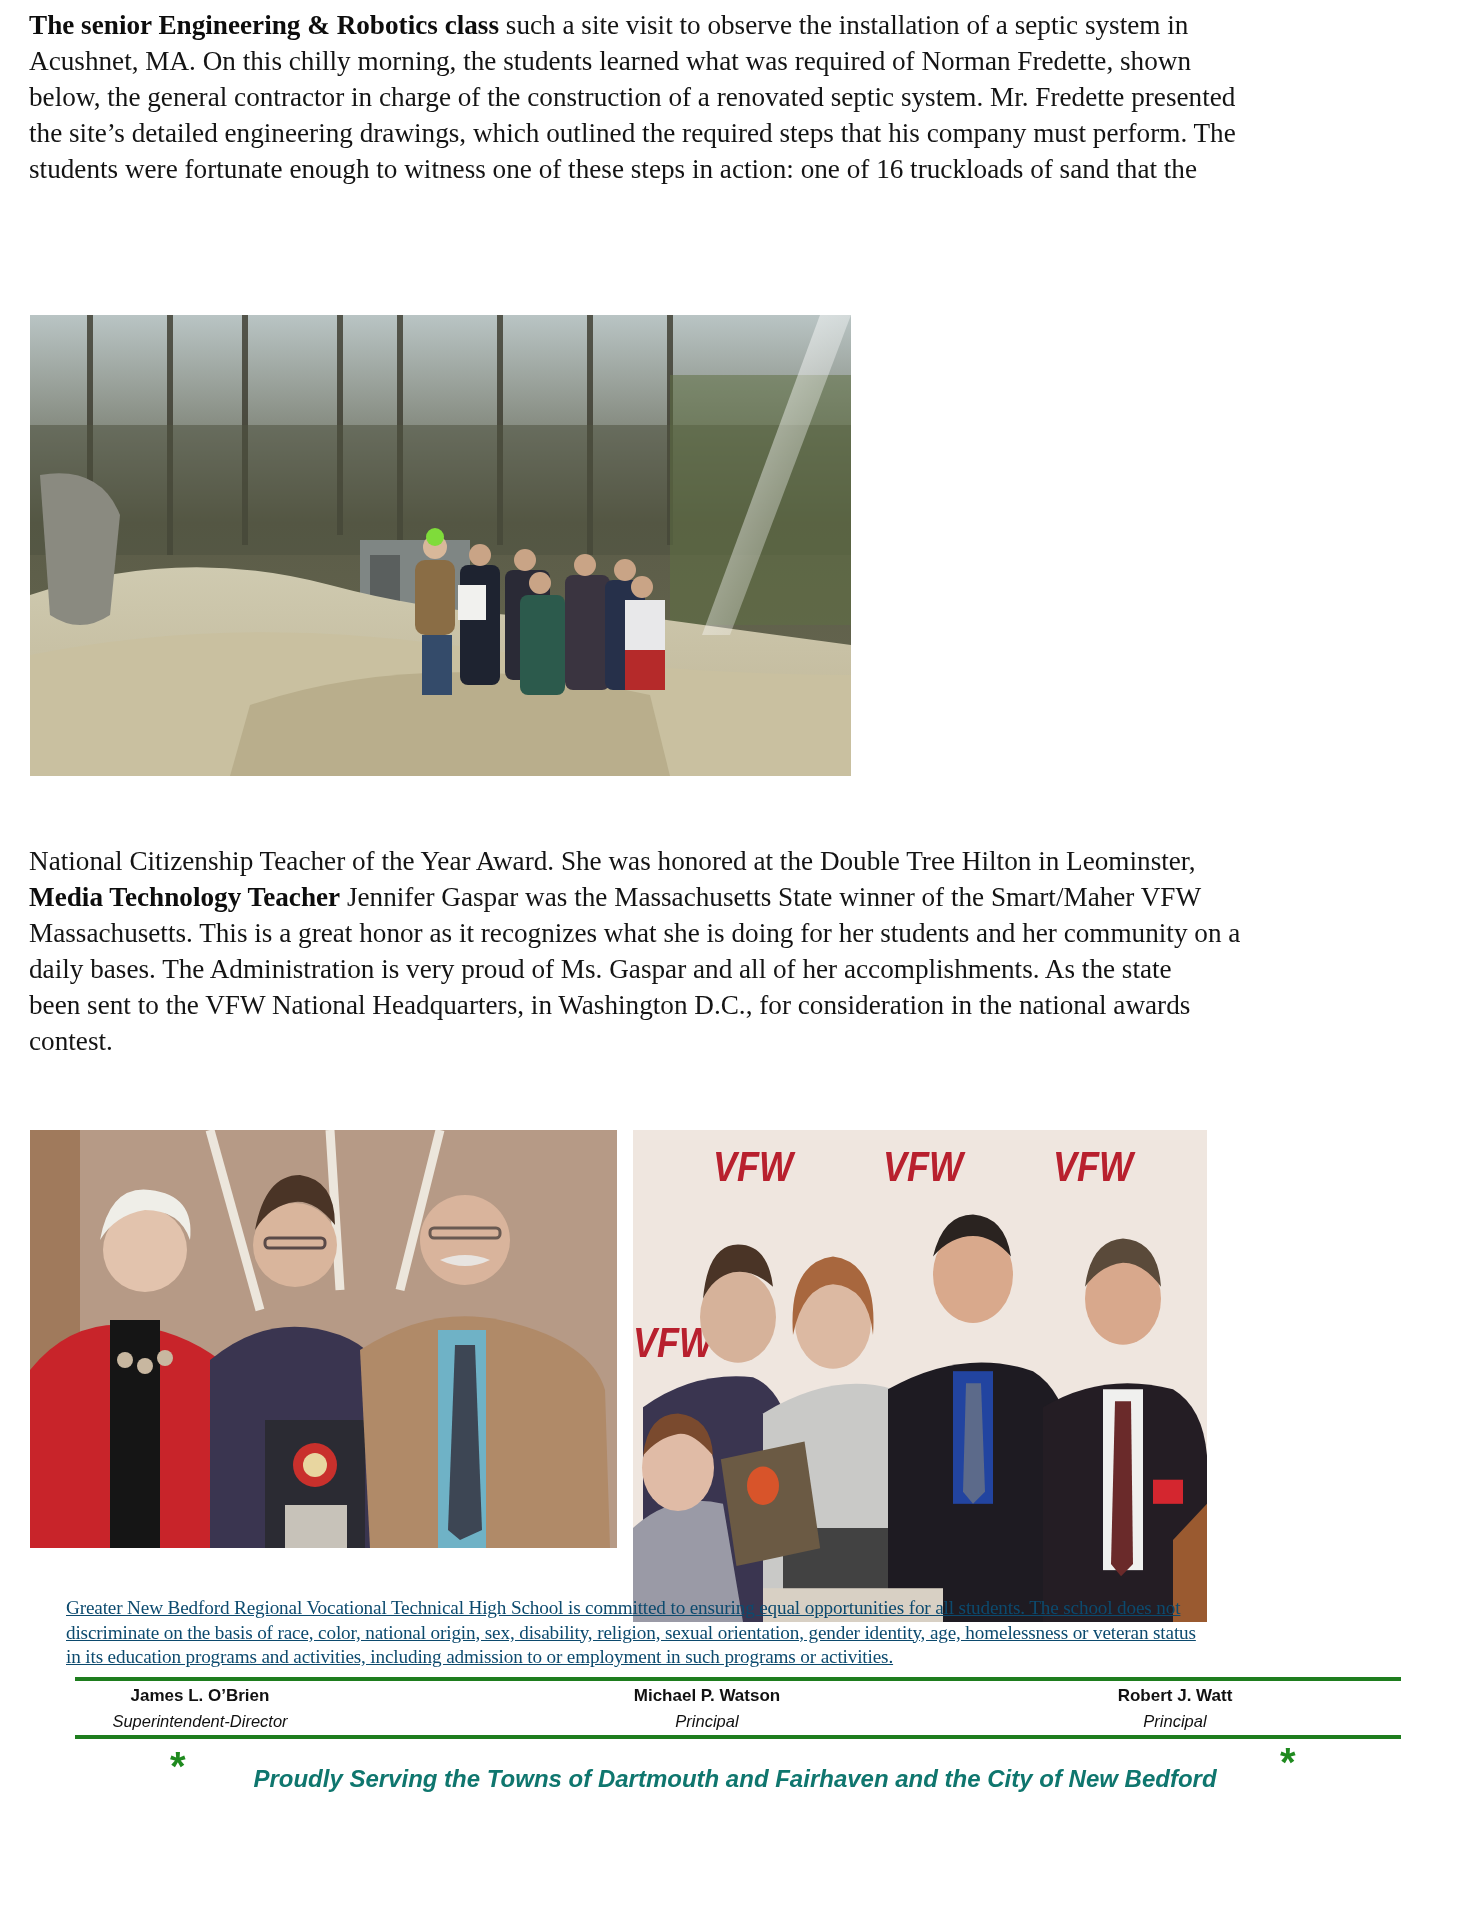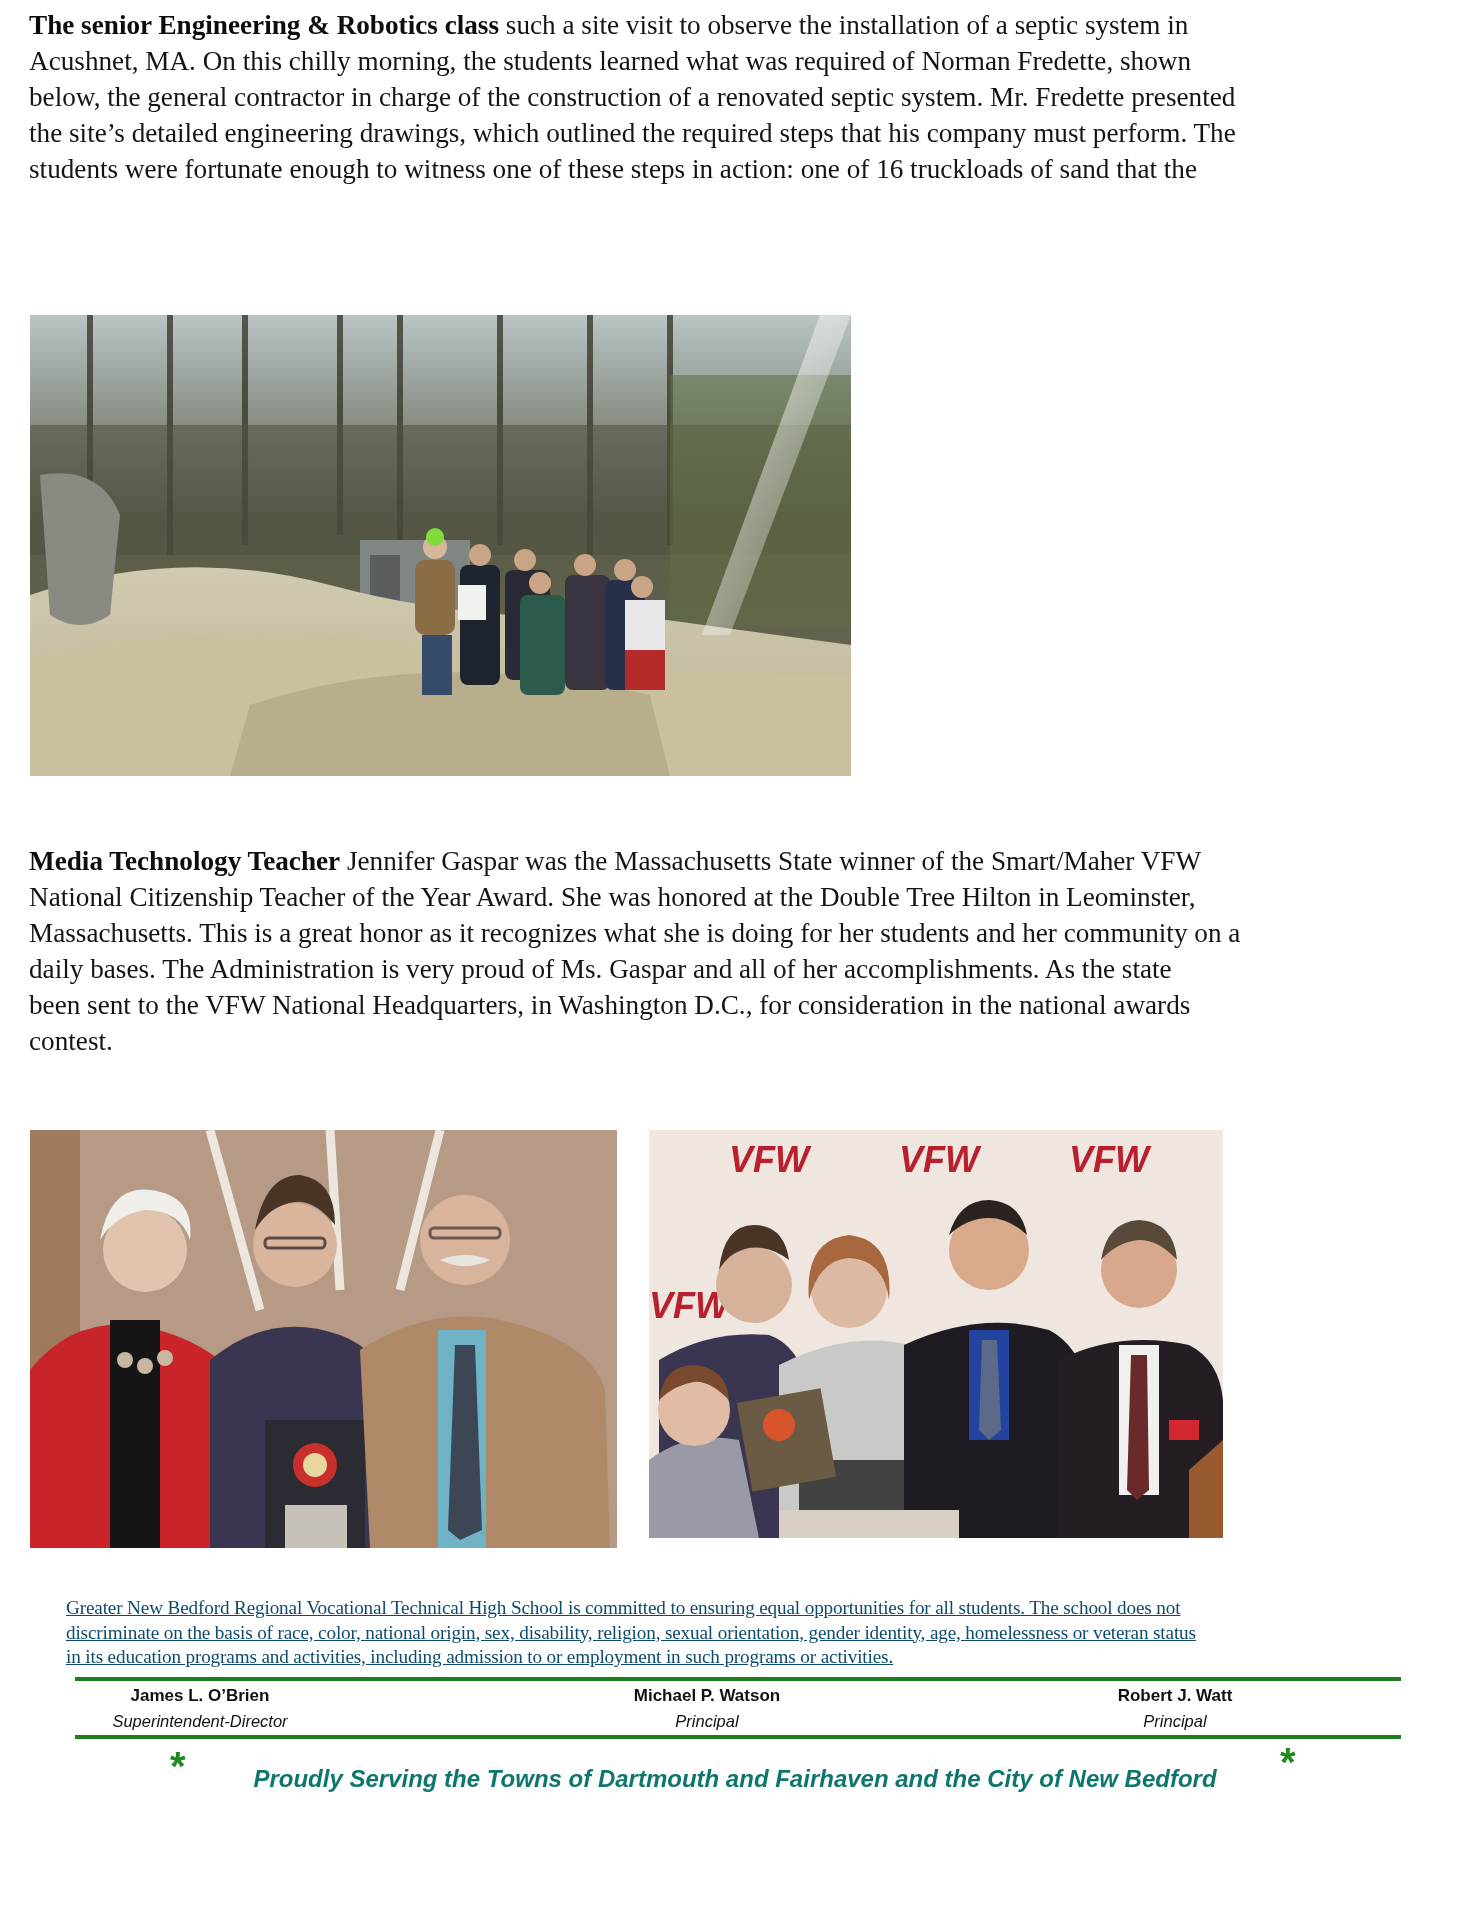--- a/index.html
+++ b/index.html
@@ -10,21 +10,21 @@
             white-space: nowrap; }
     .para .line { display: block; height: 36px; }
     .para b { font-weight: bold; color: #0d0d0d; }
     #p1 { top: 7px; }
     #p2 { top: 843px; }
 
     .photo { position: absolute; overflow: hidden; }
     .photo svg { display: block; width: 100%; height: 100%; }
     #photo-site { left: 30px; top: 315px; width: 821px; height: 461px; }
     #photo-award { left: 30px; top: 1130px; width: 587px; height: 418px; }
-    #photo-vfw { left: 649px; top: 1130px; width: 574px; height: 408px; }
+    #photo-vfw { left: 633px; top: 1130px; width: 574px; height: 492px; }
 
     .disclaimer { position: absolute; left: 66px; top: 1596px; width: 1360px;
                   font-family: "Liberation Serif", serif; font-size: 19.2px; line-height: 24.6px;
                   color: #0c4a6e; white-space: nowrap; letter-spacing: -0.15px; text-decoration: underline; }
     .disclaimer span { display: block; }
 
     .rule { position: absolute; left: 75px; width: 1326px; height: 4px; background: #1e7d1e; }
     #rule-top { top: 1677px; }
     #rule-bottom { top: 1735px; }
 
@@ -111,22 +111,22 @@
         <circle cx="595" cy="255" r="11"></circle>
           <circle cx="612" cy="272" r="11"></circle>
       </g>
       <rect x="428" y="270" width="28" height="35" fill="#f1f1ee"></rect>
     </g>
     <polygon points="790,0 821,0 700,320 672,320" fill="url(#g-ray)"></polygon>
   </svg>
 </div>
 
 <div class="para" id="p2">
+  <span class="line">National Citizenship Teacher of the Year Award. She was honored at the Double Tree Hilton in Leominster,</span>
   <span class="line"><b>Media Technology Teacher</b><span> Jennifer Gaspar was the Massachusetts State winner of the Smart/Maher VFW</span></span>
-  <span class="line">National Citizenship Teacher of the Year Award. She was honored at the Double Tree Hilton in Leominster,</span>
   <span class="line">Massachusetts.  This is a great honor as it recognizes what she is doing for her students and her community on a</span>
   <span class="line">daily bases. The Administration is very proud of Ms. Gaspar and all of her accomplishments. As the state</span>
   <span class="line">been sent to the VFW National Headquarters, in Washington D.C., for consideration in the national awards</span>
   <span class="line">contest.</span>
 </div>
 
 <div class="photo" id="photo-award" title="Three people posing with award plaque in front of birch branches">
   <svg viewBox="0 0 587 418" preserveAspectRatio="none">
     <rect x="0" y="0" width="587" height="418" fill="#b69a86"></rect>
     <rect x="0" y="0" width="50" height="418" fill="#a07a5c"></rect>

